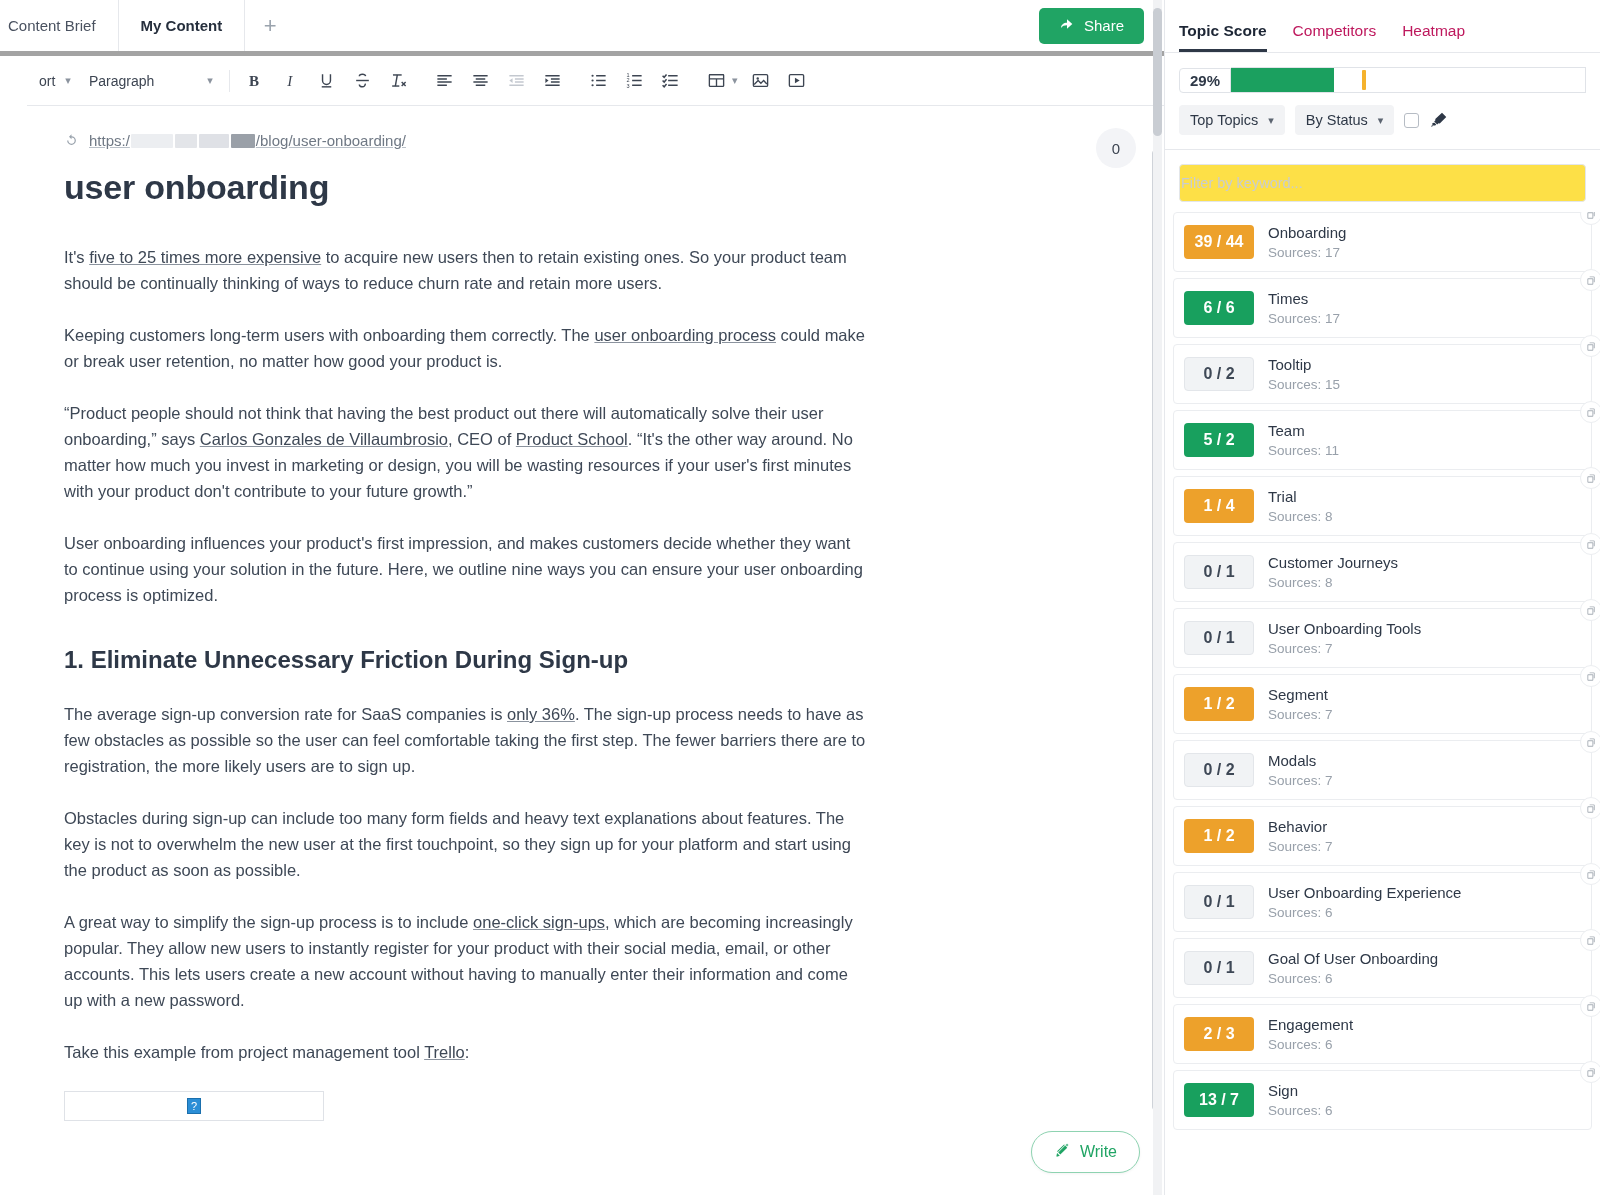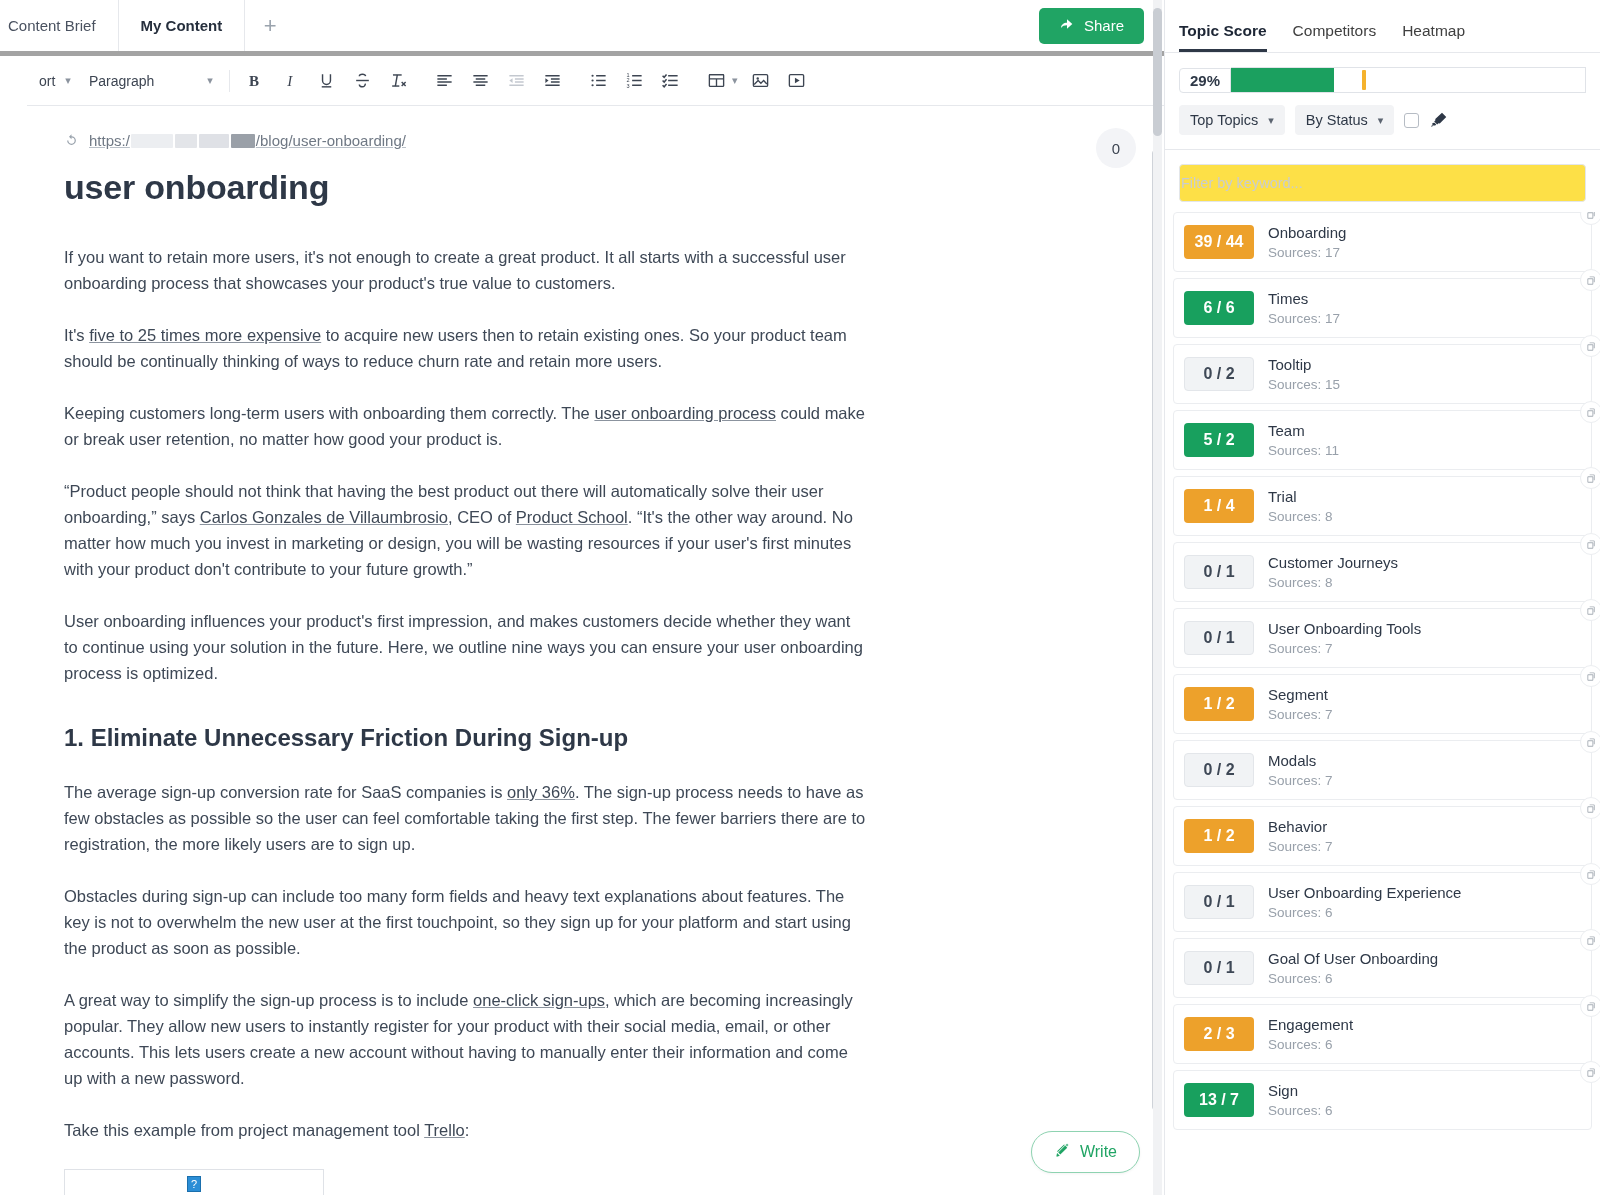--- a/index.html
+++ b/index.html
@@ -181,21 +181,21 @@
   .panel-scrollbar-thumb {
     position: absolute; left: -12px; top: 8px; width: 9px; height: 128px;
     background: #c9cdd3; border-radius: 5px;
   }
   .side-tabs {
     height: 53px; flex: 0 0 53px;
     display: flex; align-items: flex-end; gap: 26px;
     padding: 0 14px; border-bottom: 1px solid #e6e8ec;
   }
   .side-tab {
-    font-size: 15.5px; color: #404040; padding-bottom: 12px;
+    font-size: 15.5px; color: #be185d; padding-bottom: 12px;
     cursor: pointer; white-space: nowrap;
   }
   .side-tab.active {
     color: #1d2635; font-weight: bold;
     box-shadow: inset 0 -3px 0 0 #2e3847;
   }
   .score-row {
     display: flex; align-items: center; gap: 0;
     padding: 14px 14px 0 14px;
   }
@@ -452,21 +452,20 @@
               <span class="redact r2"></span>
               <span class="redact r3"></span>
               <span class="redact r4"></span>
               <span>/blog/user-onboarding/</span>
           </span>
         </div>
 
         <div class="doc-body">
           <h1 class="doc-title">user onboarding</h1>
           <div id="blocks">
-              <p class="para"><span>If you want to retain more users, it's not enough to create a great product. It all starts with a successful user onboarding process that showcases your product's true value to customers.</span></p>
               <p class="para"><span>It's </span><span class="ulink">five to 25 times more expensive</span><span> to acquire new users then to retain existing ones. So your product team should be continually thinking of ways to reduce churn rate and retain more users.</span></p>
               <p class="para"><span>Keeping customers long-term users with onboarding them correctly. The </span><span class="ulink">user onboarding process</span><span> could make or break user retention, no matter how good your product is.</span></p>
               <p class="para"><span>“Product people should not think that having the best product out there will automatically solve their user onboarding,” says </span><span class="ulink">Carlos Gonzales de Villaumbrosio</span><span>, CEO of </span><span class="ulink">Product School</span><span>. “It's the other way around. No matter how much you invest in marketing or design, you will be wasting resources if your user's first minutes with your product don't contribute to your future growth.”</span></p>
               <p class="para"><span>User onboarding influences your product's first impression, and makes customers decide whether they want to continue using your solution in the future. Here, we outline nine ways you can ensure your user onboarding process is optimized.</span></p>
               <h2 class="doc-h2"><span>1. Eliminate Unnecessary Friction During Sign-up</span></h2>
               <p class="para"><span>The average sign-up conversion rate for SaaS companies is </span><span class="ulink">only 36%</span><span>. The sign-up process needs to have as few obstacles as possible so the user can feel comfortable taking the first step. The fewer barriers there are to registration, the more likely users are to sign up.</span></p>
               <p class="para"><span>Obstacles during sign-up can include too many form fields and heavy text explanations about features. The key is not to overwhelm the new user at the first touchpoint, so they sign up for your platform and start using the product as soon as possible.</span></p>
               <p class="para"><span>A great way to simplify the sign-up process is to include </span><span class="ulink">one-click sign-ups</span><span>, which are becoming increasingly popular. They allow new users to instantly register for your product with their social media, email, or other accounts. This lets users create a new account without having to manually enter their information and come up with a new password.</span></p>
               <p class="para"><span>Take this example from project management tool </span><span class="ulink">Trello</span><span>:</span></p>
               <div class="img-placeholder">

